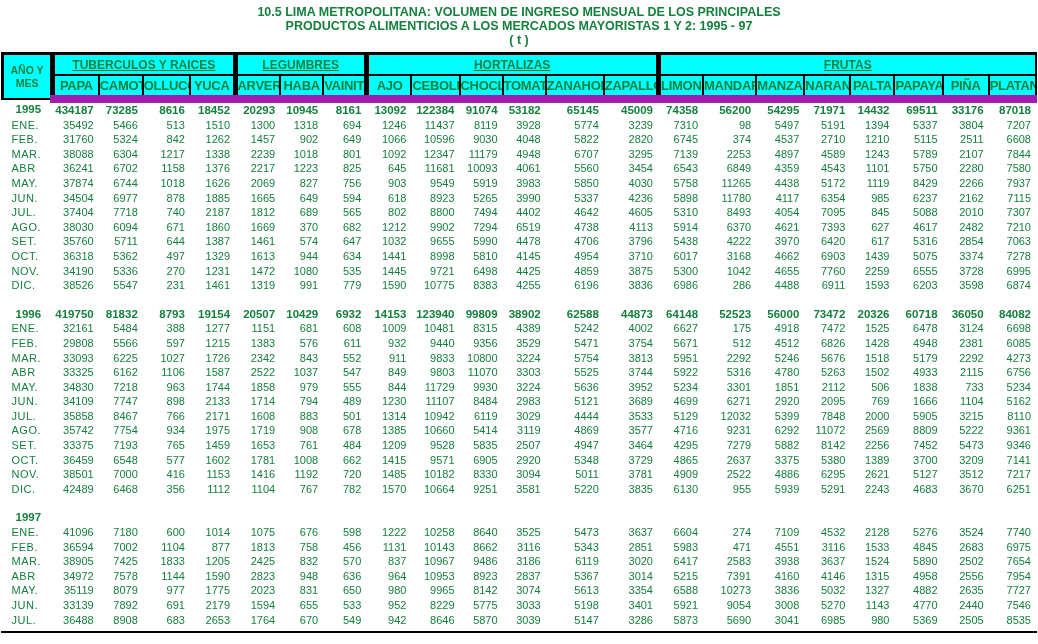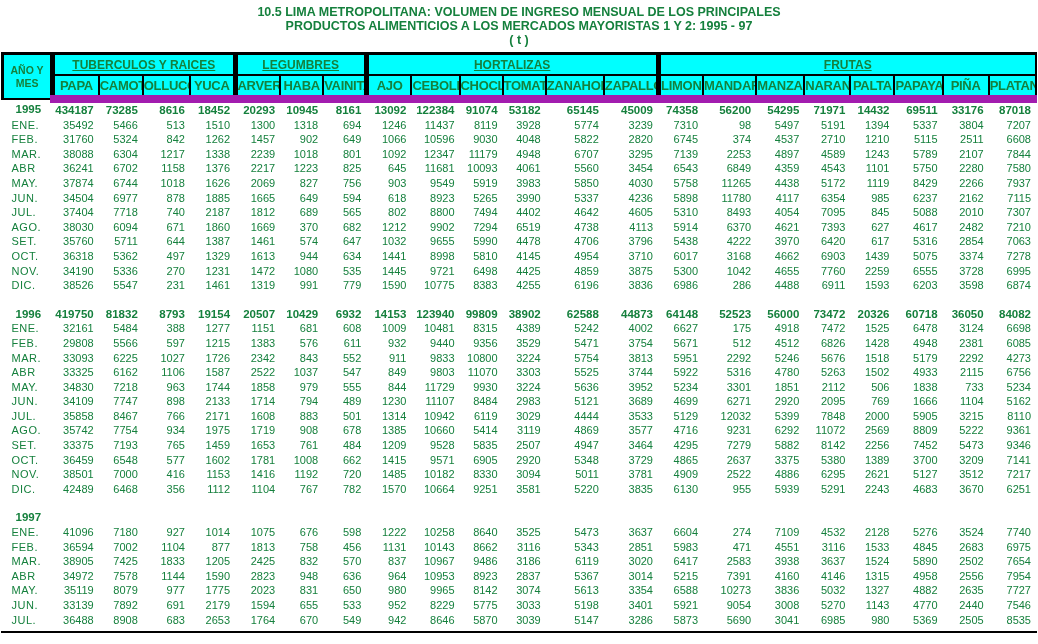--- a/index.html
+++ b/index.html
@@ -764,21 +764,21 @@
           <td class="num"></td>
           <td class="num"></td>
           <td class="num"></td>
           <td class="num"></td>
           <td class="num"></td>
         </tr>
         <tr class="mo">
           <td class="mon">ENE.</td>
           <td class="num">41096</td>
           <td class="num">7180</td>
-          <td class="num">927</td>
+          <td class="num">600</td>
           <td class="num">1014</td>
           <td class="num">1075</td>
           <td class="num">676</td>
           <td class="num">598</td>
           <td class="num">1222</td>
           <td class="num">10258</td>
           <td class="num">8640</td>
           <td class="num">3525</td>
           <td class="num">5473</td>
           <td class="num">3637</td>

